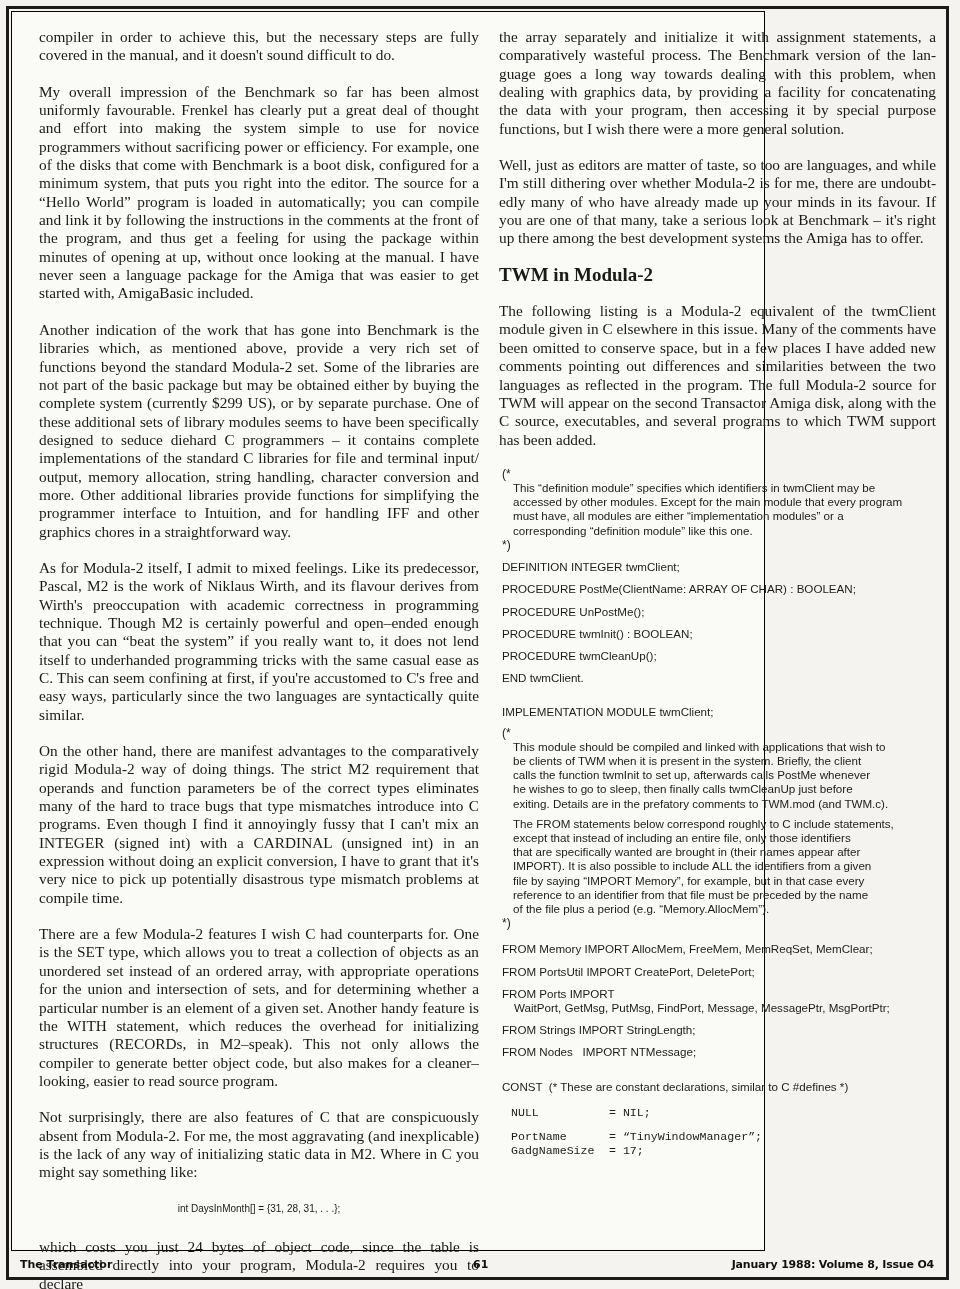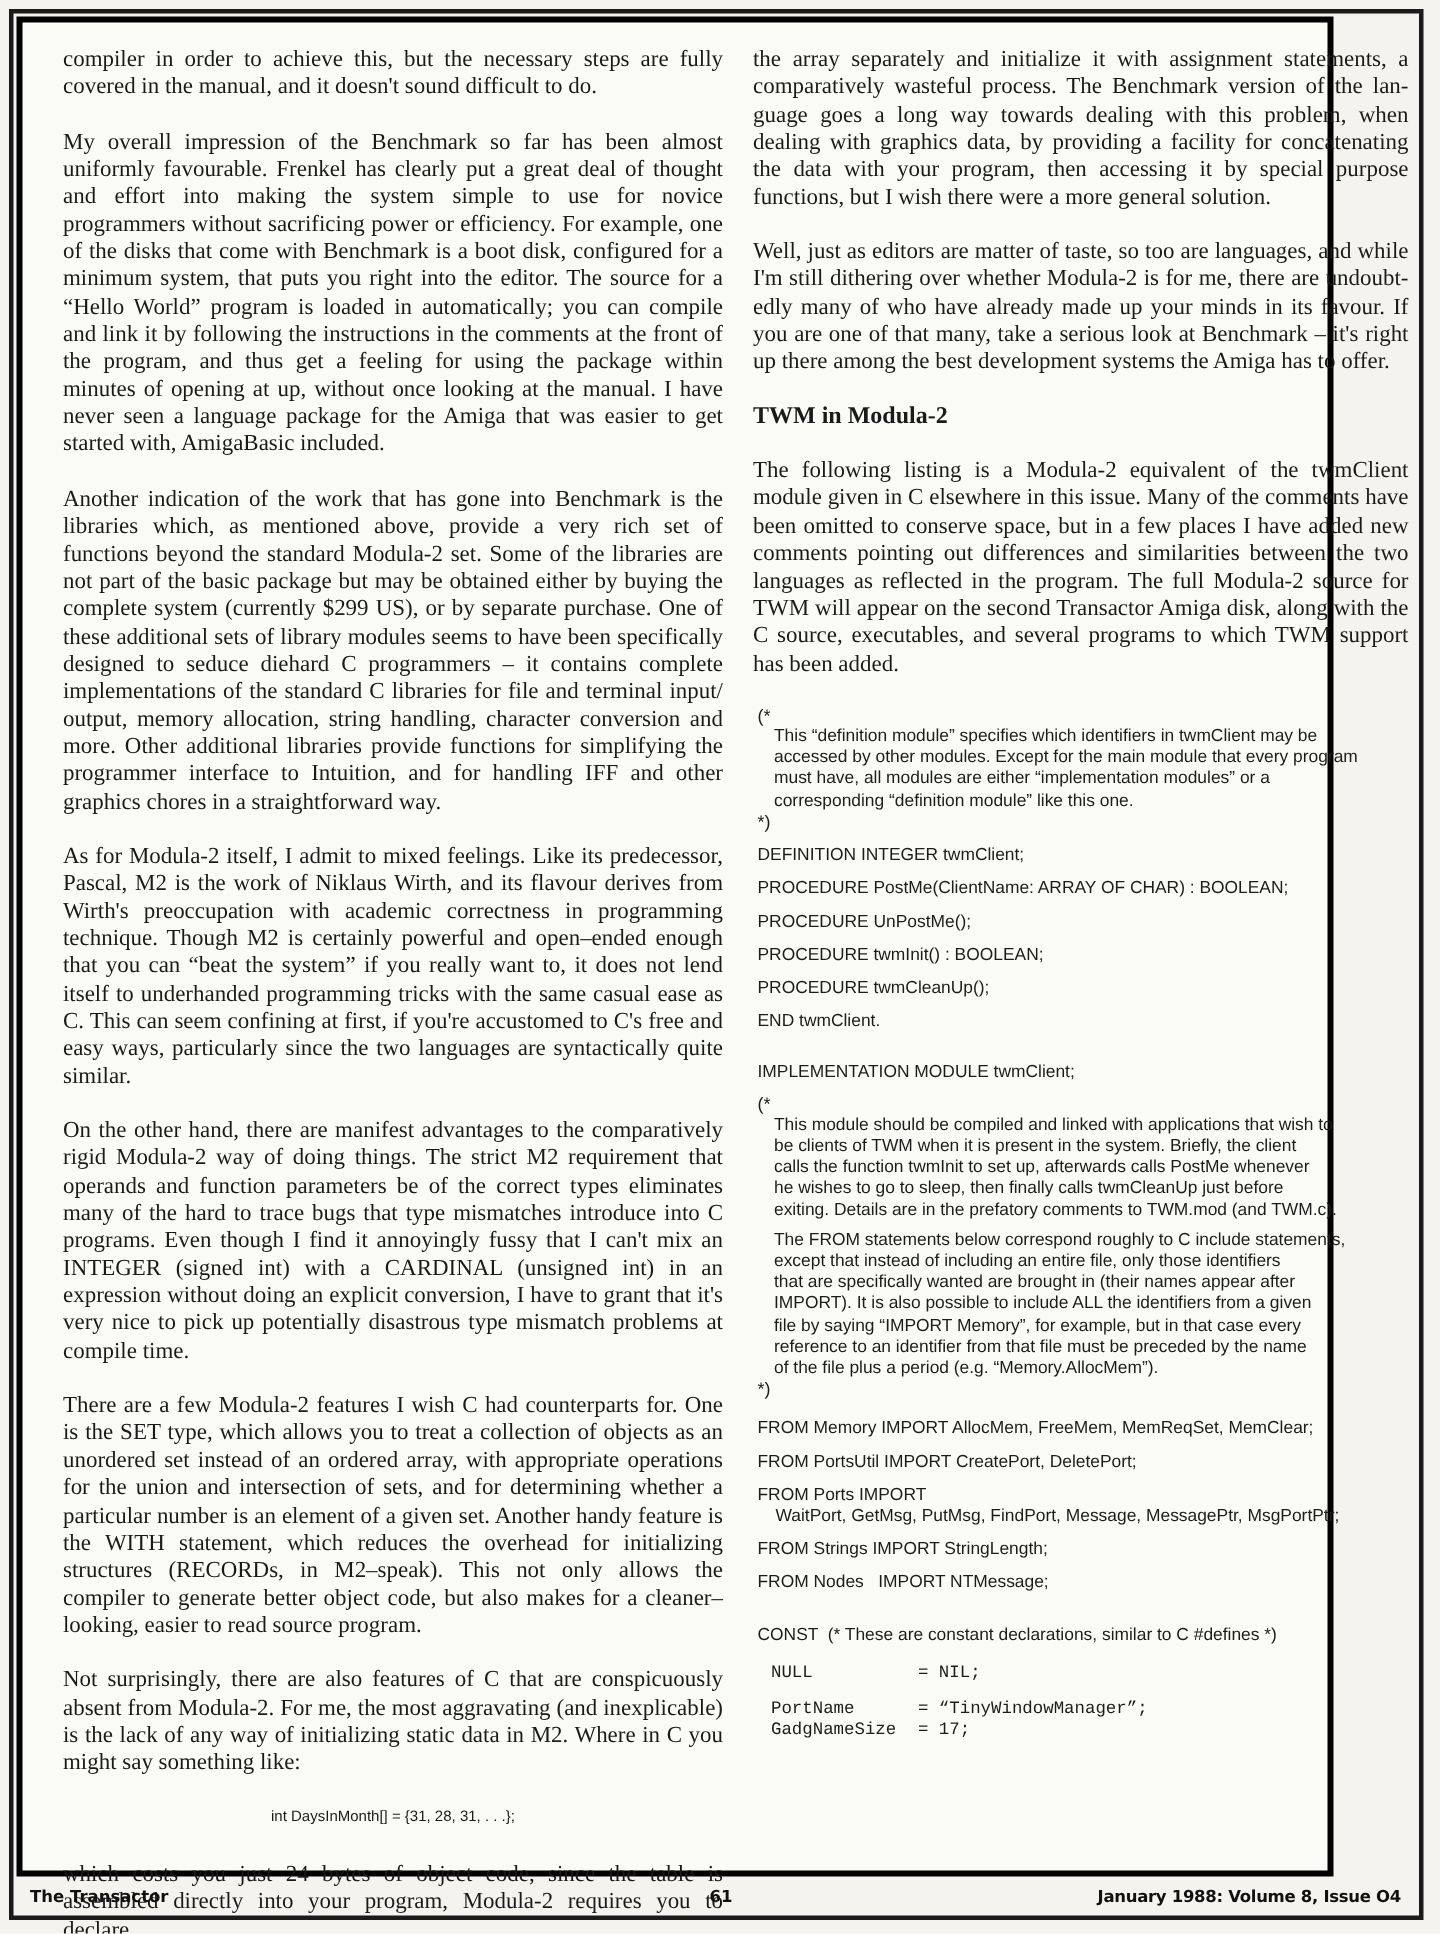--- a/index.html
+++ b/index.html
@@ -5,33 +5,33 @@
     html, body { margin: 0; padding: 0; }
     body {
       width: 960px; height: 1289px; background: #f4f3ef; position: relative; overflow: hidden;
       font-family: "Liberation Serif", serif; color: #1a1a1a;
     }
     .frame {
       position: absolute; left: 6px; top: 6px; width: 943px; height: 1274px;
       border: 3px solid #1b1b1b; box-sizing: border-box;
     }
     .frame-inner {
-      position: absolute; left: 11px; top: 11px; width: 878px; height: 1240px;
-      border: 4px solid #000000; box-sizing: border-box; background: #fafaf7;
+      position: absolute; left: 11px; top: 11px; width: 754px; height: 1240px;
+      border: 1px solid #000000; box-sizing: border-box; background: #fafaf7;
     }
     .col {
       position: absolute; top: 16px;
       font-size: 15.3px; line-height: 18.35px; text-align: justify;
     }
     .col-left { left: 27px; width: 440px; }
     .col-right { left: 487px; width: 437px; }
     .para { margin: 0 0 18px 0; }
     .para.last { margin-bottom: 0; }
     .heading {
-      font-weight: bold; font-size: 16px; margin: 8px 0 18px 0;
+      font-weight: bold; font-size: 19px; margin: 8px 0 18px 0;
     }
     .code-center {
       font-family: "Liberation Sans", sans-serif; font-size: 10px;
       text-align: center; margin: 8px 0 20px 0;
     }
     .code {
       font-family: "Liberation Sans", sans-serif; font-size: 11.6px; line-height: 14.2px;
       text-align: left; color: #1c1c1c;
     }
     .code .ln { margin: 0 0 8px 3px; white-space: pre; }

